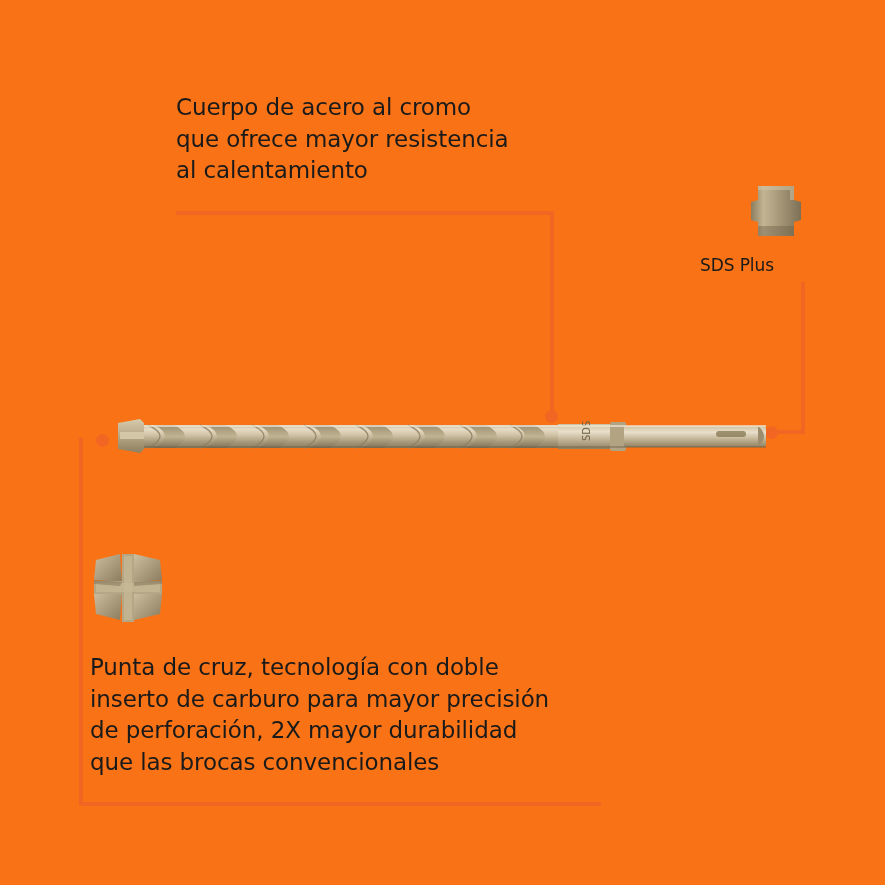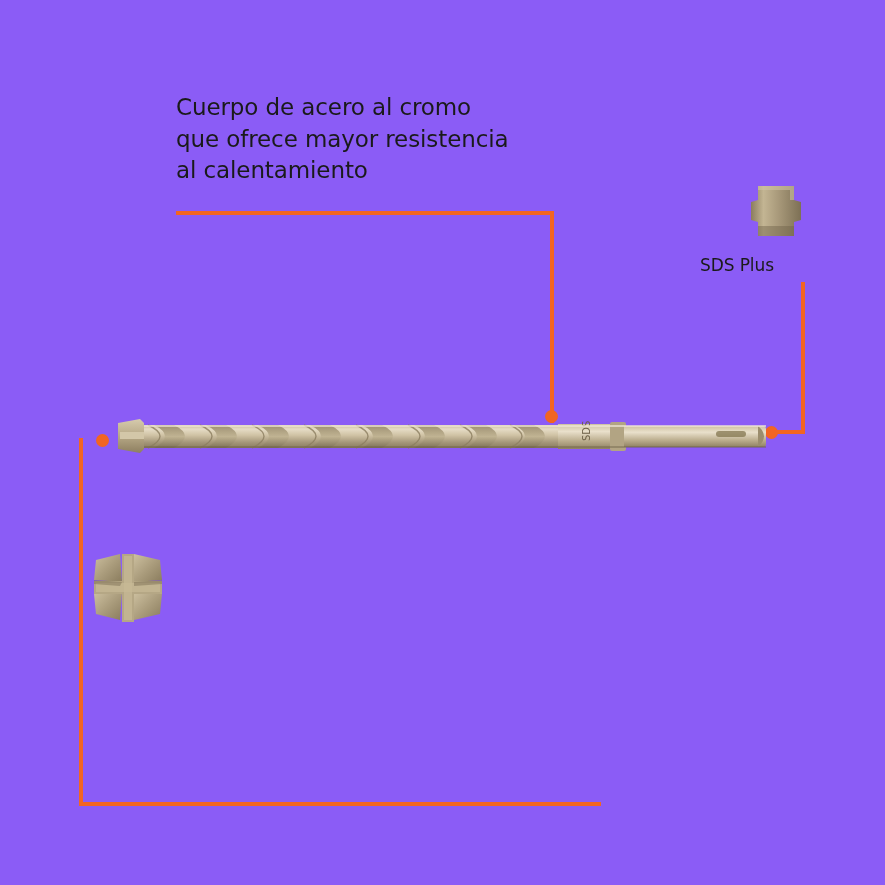--- a/index.html
+++ b/index.html
@@ -4,21 +4,21 @@
 <style>
   html, body {
     margin: 0;
     padding: 0;
     background: #ffffff;
   }
   #stage {
     position: relative;
     width: 885px;
     height: 885px;
-    background: #8b5cf6;
+    background: #f97316;
     font-family: "DejaVu Sans", sans-serif;
     overflow: hidden;
   }
 
   
   .callout-text {
     position: absolute;
     color: #1a1a1a;
     font-size: 23px;
     line-height: 1.38;
@@ -112,20 +112,24 @@
   <div class="leader" id="bot-line-v"></div>
   <div class="leader" id="bot-line-h"></div>
   <div class="dot" id="bot-dot"></div>
 
   <div class="callout-text" id="top-callout-text">Cuerpo de acero al cromo
 que ofrece mayor resistencia
 al calentamiento</div>
 
   <div id="sds-label">SDS Plus</div>
 
+  <div class="callout-text" id="bottom-callout-text">Punta de cruz, tecnología con doble
+inserto de carburo para mayor precisión
+de perforación, 2X mayor durabilidad
+que las brocas convencionales</div>
 
   <div id="sds-shank-img">
     <svg viewBox="0 0 56 62" width="56" height="62">
       <defs>
         <linearGradient id="shankGrad" x1="0" y1="0" x2="1" y2="0">
           <stop offset="0%" stop-color="#8b7d5e"></stop>
           <stop offset="25%" stop-color="#c3b593"></stop>
           <stop offset="55%" stop-color="#a8997a"></stop>
           <stop offset="100%" stop-color="#7d7055"></stop>
         </linearGradient>

